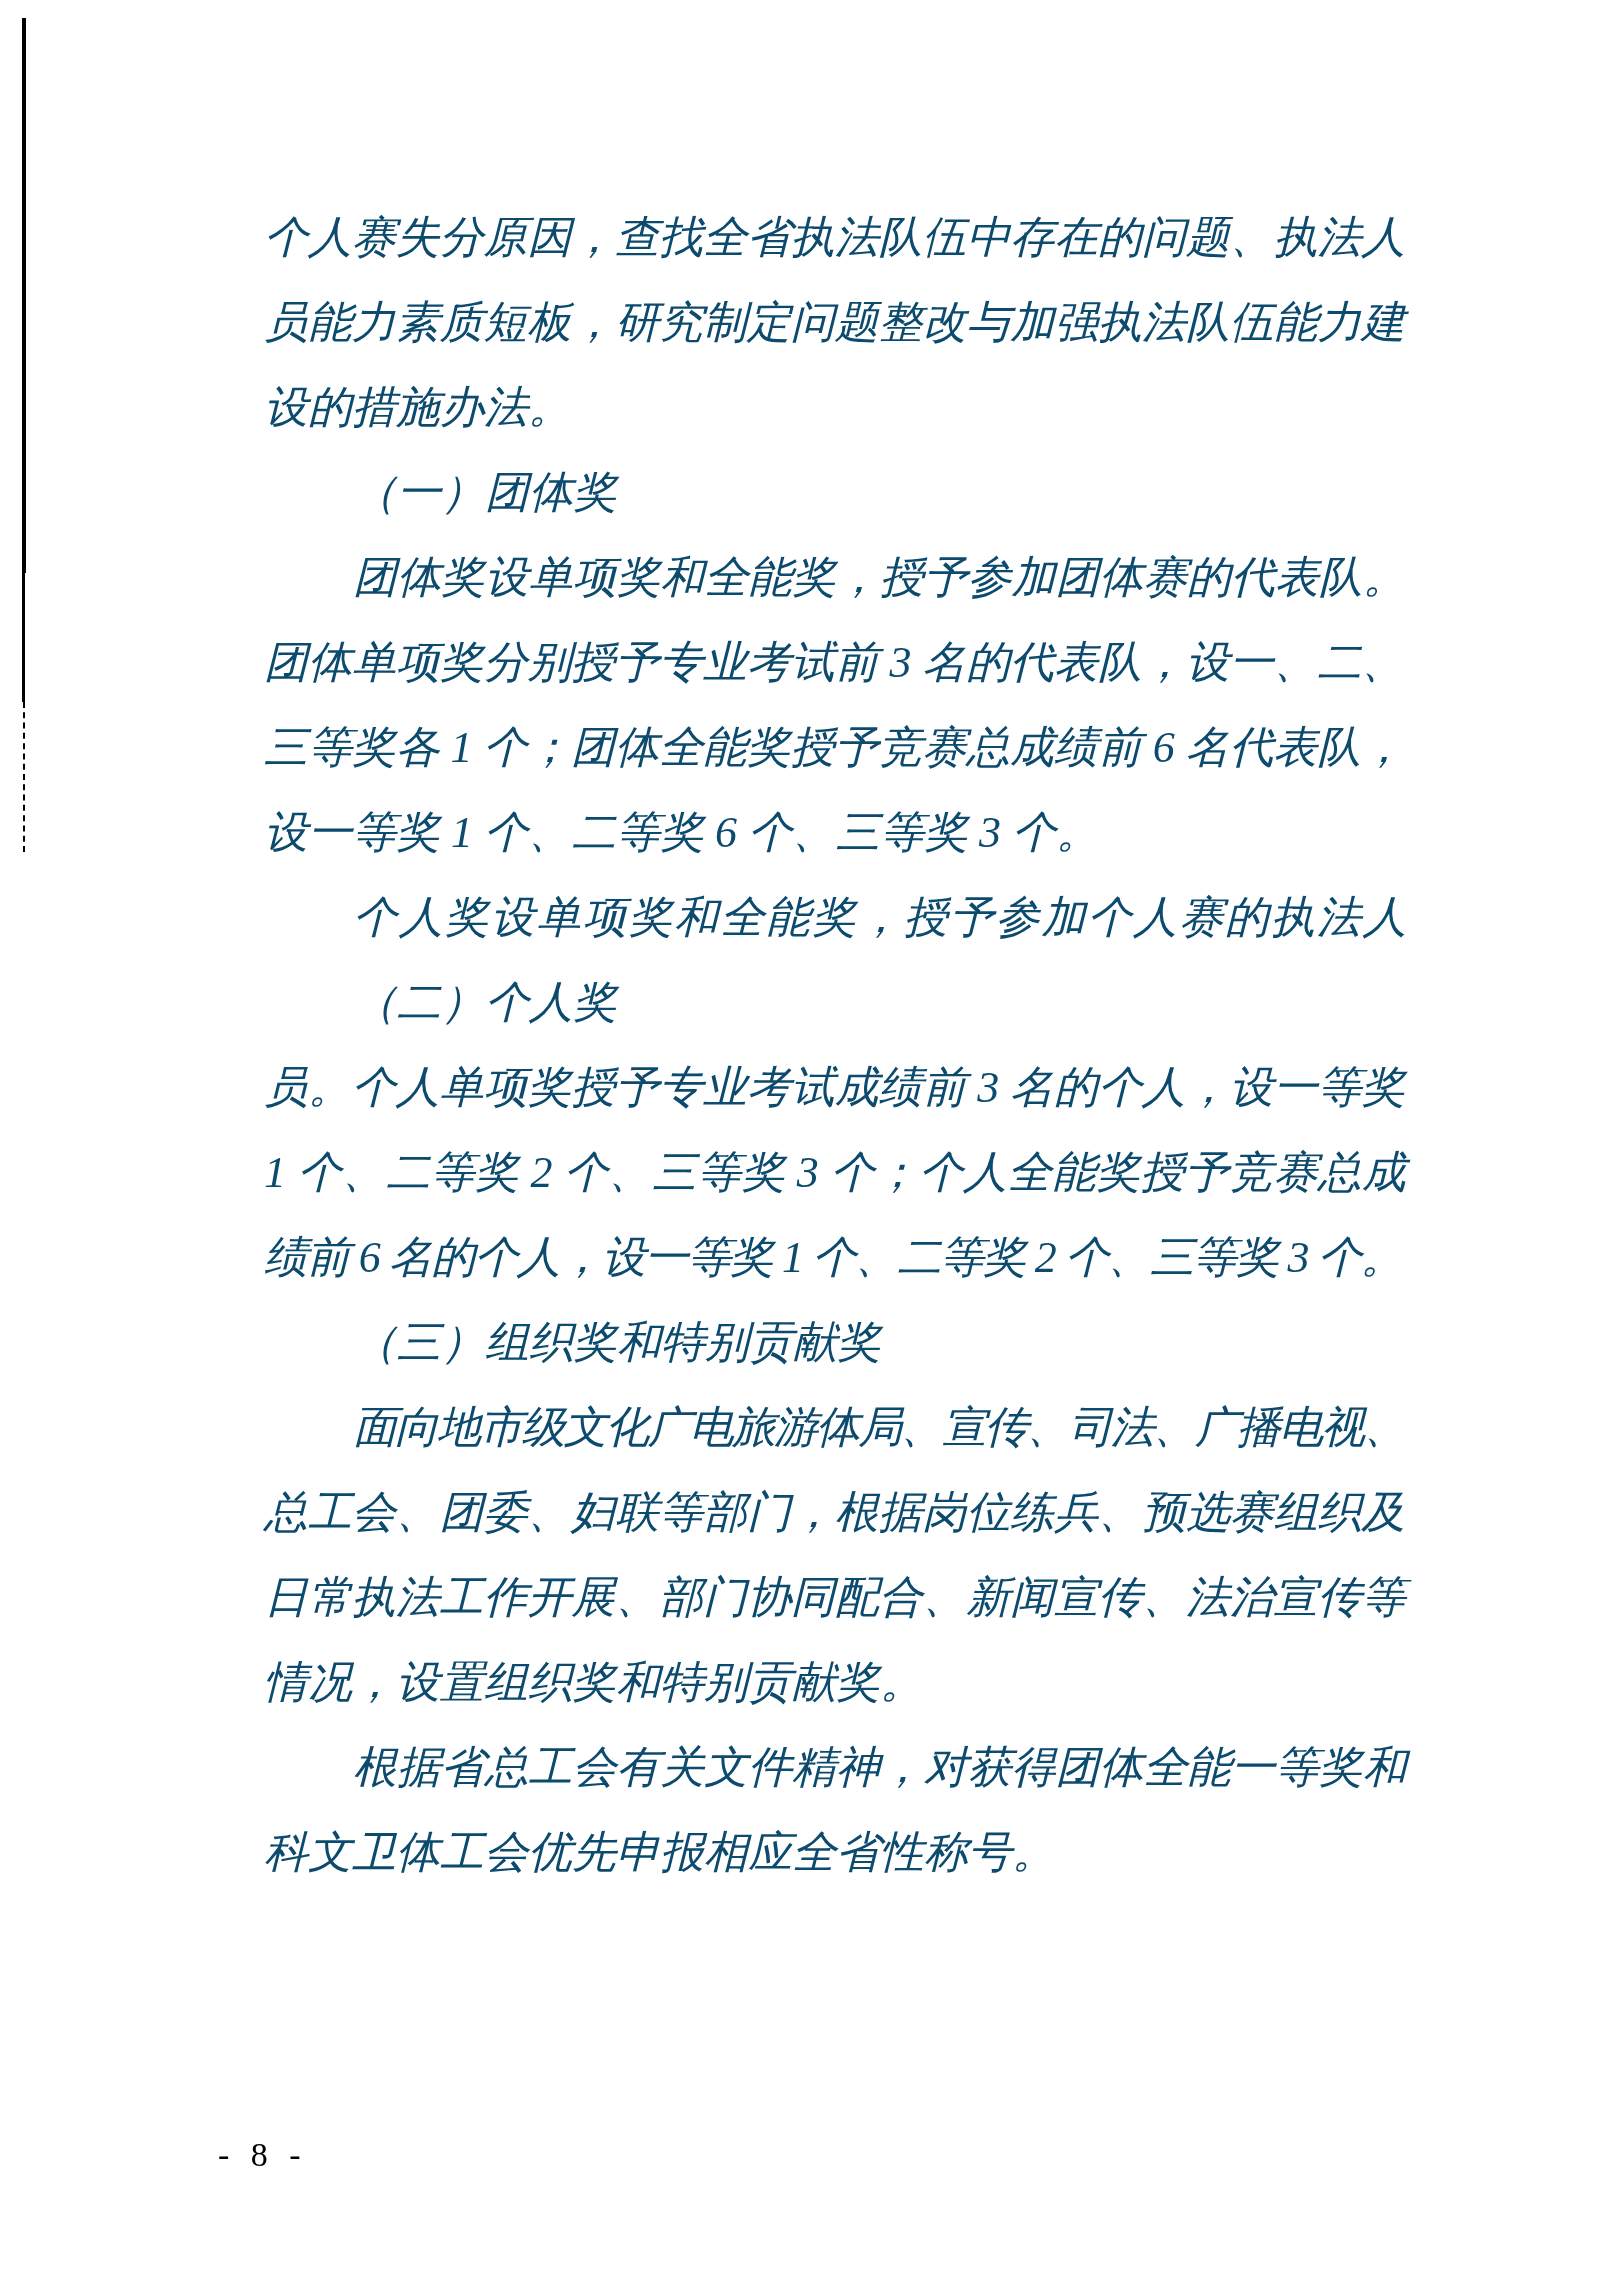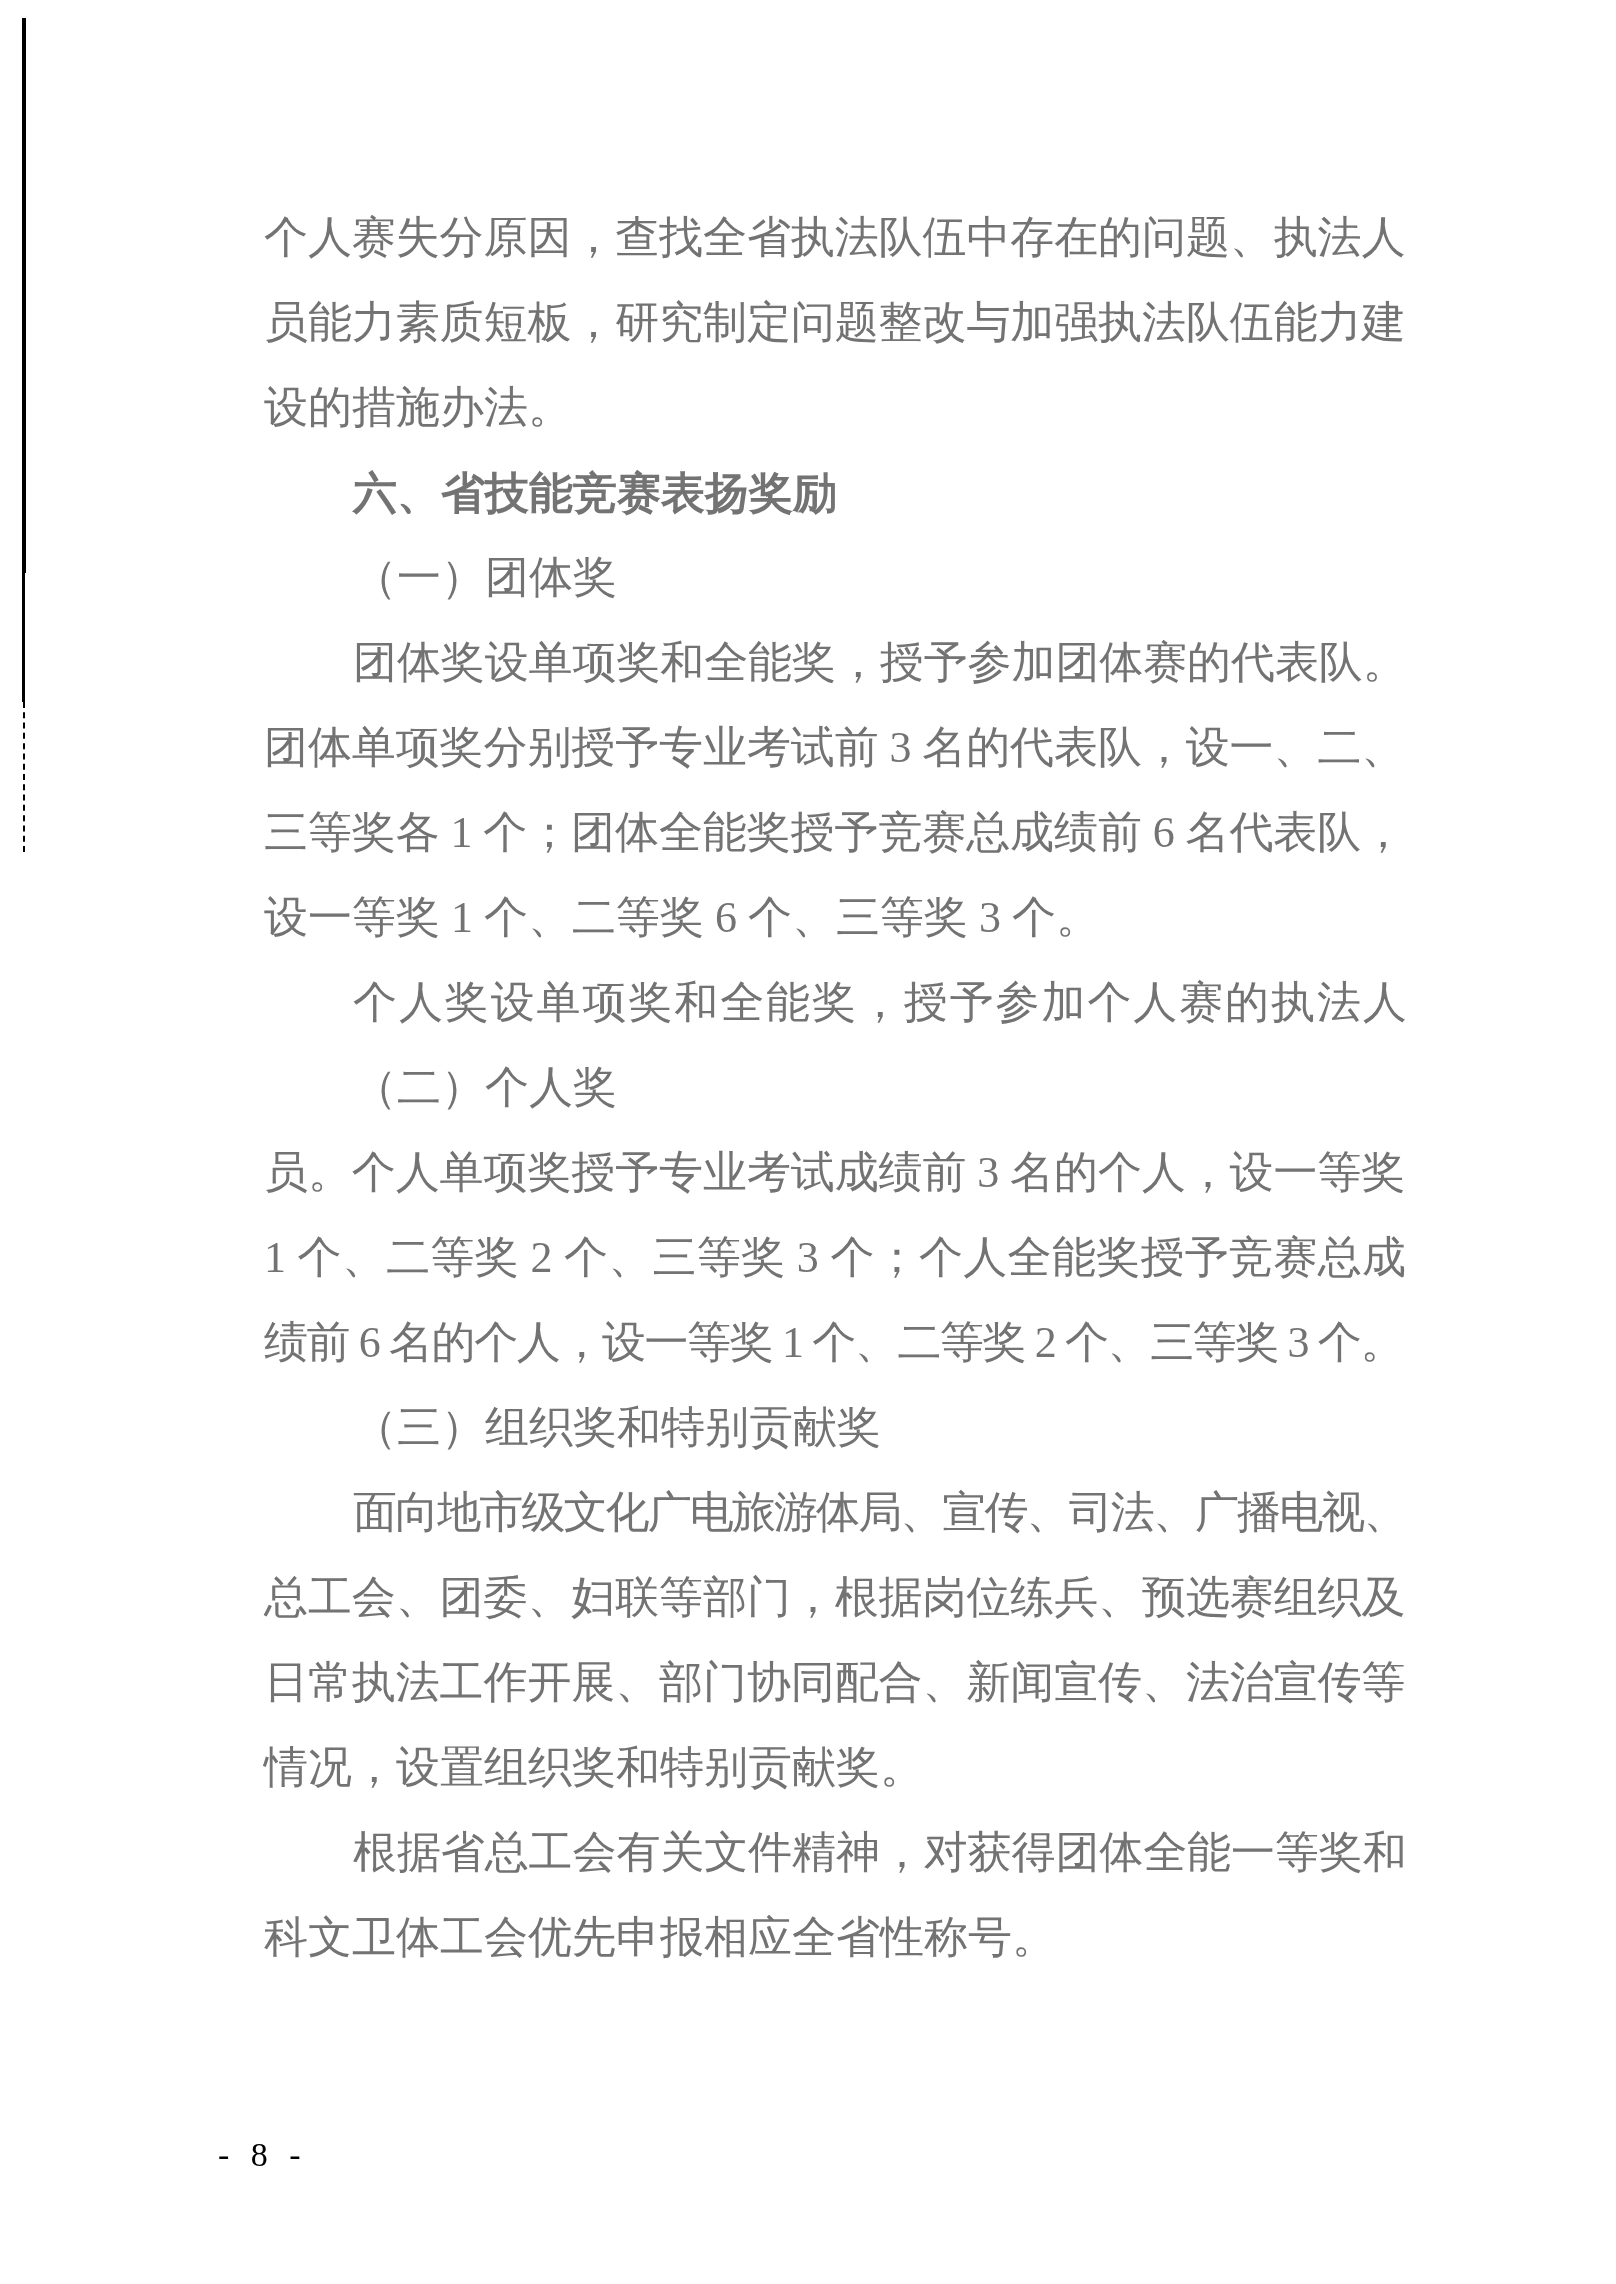--- a/index.html
+++ b/index.html
@@ -77,25 +77,24 @@
   }
 </style>
 </head>
 <body>
 
 <div class="page" style="background: rgb(255, 255, 255);">
   <div class="scan-line-solid"></div>
   <div class="scan-line-thin"></div>
   <div class="scan-line-dashed"></div>
 
-  <div class="doc-body" id="doc-body" style="color: #737373;">
+  <div class="doc-body" id="doc-body" style="color: #0c4a6e; font-style: italic;">
       <div class="line fill"><span class="t" style="letter-spacing: -0.1px;">个人赛失分原因，查找全省执法队伍中存在的问题、执法人</span></div>
       <div class="line fill"><span class="t" style="letter-spacing: -0.1px;">员能力素质短板，研究制定问题整改与加强执法队伍能力建</span></div>
       <div class="line"><span class="t">设的措施办法。</span></div>
-      <div class="line heading1 first"><span class="t">六、省技能竞赛表扬奖励</span></div>
       <div class="line heading2 first"><span class="t">（一）团体奖</span></div>
       <div class="line fill first"><span class="t" style="letter-spacing: -0.1px;">团体奖设单项奖和全能奖，授予参加团体赛的代表队。</span></div>
       <div class="line fill"><span class="t" style="letter-spacing: -0.1px;">团体单项奖分别授予专业考试前 3 名的代表队，设一、二、</span></div>
       <div class="line fill"><span class="t" style="letter-spacing: -0.1px;">三等奖各 1 个；团体全能奖授予竞赛总成绩前 6 名代表队，</span></div>
       <div class="line"><span class="t">设一等奖 1 个、二等奖 6 个、三等奖 3 个。</span></div>
       <div class="line fill first"><span class="t" style="letter-spacing: 1.9px;">个人奖设单项奖和全能奖，授予参加个人赛的执法人</span></div>
       <div class="line heading2 first"><span class="t">（二）个人奖</span></div>
       <div class="line fill"><span class="t" style="letter-spacing: -0.1px;">员。个人单项奖授予专业考试成绩前 3 名的个人，设一等奖</span></div>
       <div class="line fill"><span class="t" style="letter-spacing: 0.3px;">1 个、二等奖 2 个、三等奖 3 个；个人全能奖授予竞赛总成</span></div>
       <div class="line fill"><span class="t" style="letter-spacing: -1.4px;">绩前 6 名的个人，设一等奖 1 个、二等奖 2 个、三等奖 3 个。</span></div>

